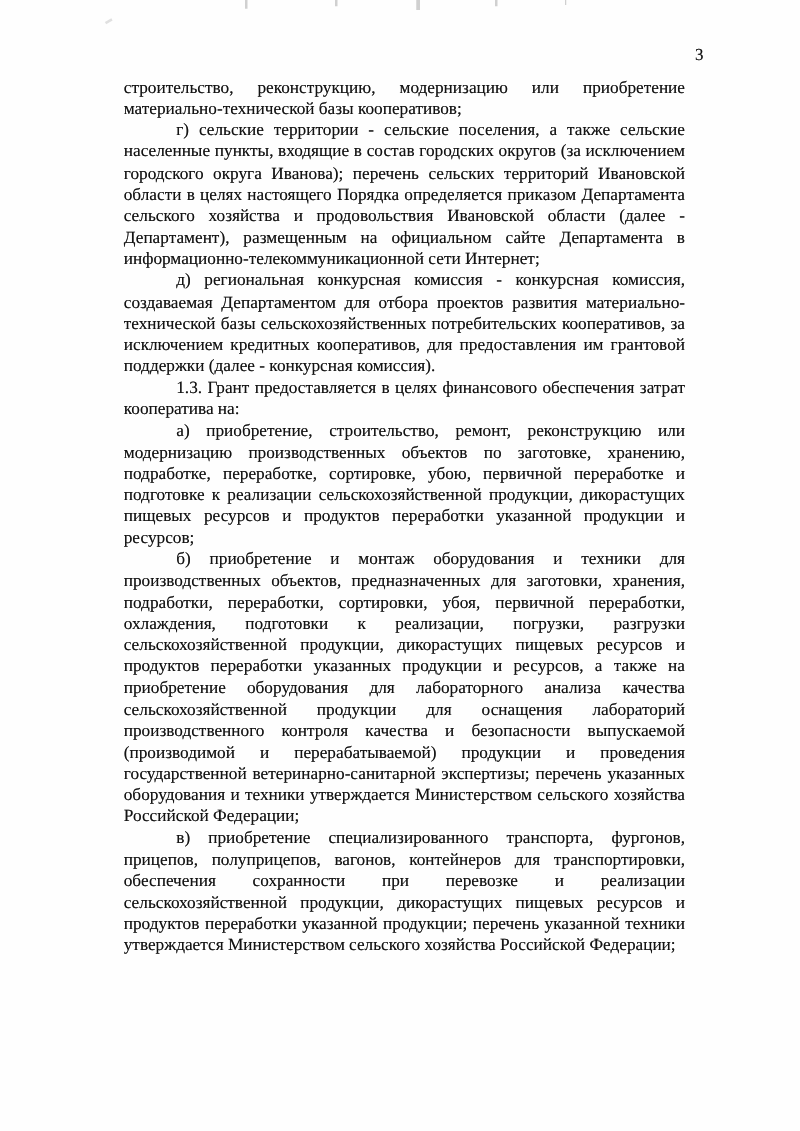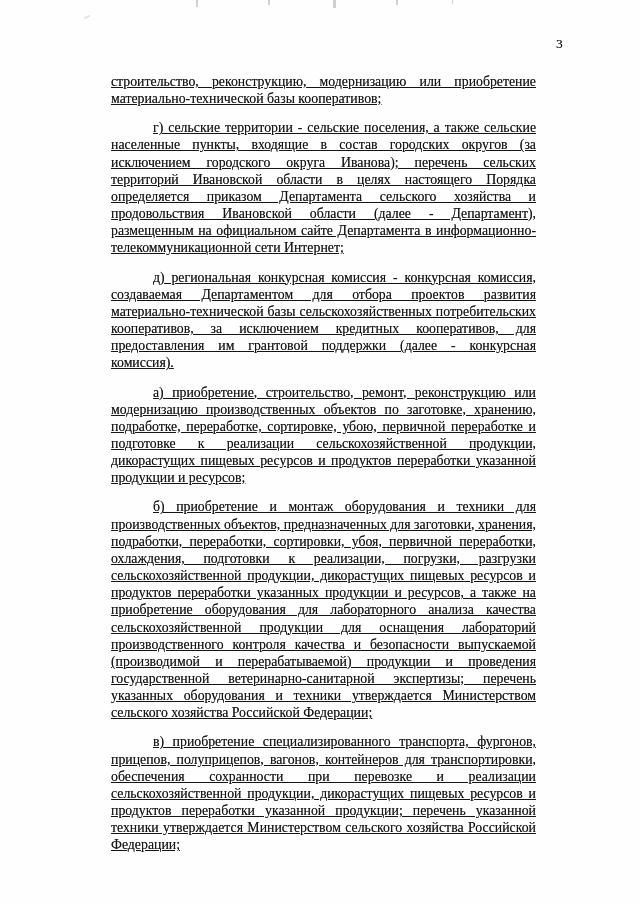--- a/index.html
+++ b/index.html
@@ -28,23 +28,22 @@
     top: 61px;
     left: 99px;
     width: 449px;
     font-size: 13.8px;
     line-height: 17.15px;
     text-align: justify;
     text-shadow: 0 0 0.4px rgba(0,0,0,0.55);
     hyphens: none;
   }
   .content p {
-    margin: 12px;
+    margin: 0;
     padding: 0;
-    text-decoration: underline;
   }
   .content p.indent {
     text-indent: 42px;
   }
   
   .artifact {
     position: absolute;
     background: #9a9a9a;
     opacity: 0.45;
   }
@@ -69,20 +68,21 @@
 
   <div class="page-number">3</div>
 
   <div class="content">
     <p>строительство, реконструкцию, модернизацию или приобретение материально-технической базы кооперативов;</p>
 
     <p class="indent">г) сельские территории - сельские поселения, а также сельские населенные пункты, входящие в состав городских округов (за исключением городского округа Иванова); перечень сельских территорий Ивановской области в целях настоящего Порядка определяется приказом Департамента сельского хозяйства и продовольствия Ивановской области (далее - Департамент), размещенным на официальном сайте Департамента в информационно-телекоммуникационной сети Интернет;</p>
 
     <p class="indent">д) региональная конкурсная комиссия - конкурсная комиссия, создаваемая Департаментом для отбора проектов развития материально-технической базы сельскохозяйственных потребительских кооперативов, за исключением кредитных кооперативов, для предоставления им грантовой поддержки (далее - конкурсная комиссия).</p>
 
+    <p class="indent">1.3. Грант предоставляется в целях финансового обеспечения затрат кооператива на:</p>
 
     <p class="indent">а) приобретение, строительство, ремонт, реконструкцию или модернизацию производственных объектов по заготовке, хранению, подработке, переработке, сортировке, убою, первичной переработке и подготовке к реализации сельскохозяйственной продукции, дикорастущих пищевых ресурсов и продуктов переработки указанной продукции и ресурсов;</p>
 
     <p class="indent">б) приобретение и монтаж оборудования и техники для производственных объектов, предназначенных для заготовки, хранения, подработки, переработки, сортировки, убоя, первичной переработки, охлаждения, подготовки к реализации, погрузки, разгрузки сельскохозяйственной продукции, дикорастущих пищевых ресурсов и продуктов переработки указанных продукции и ресурсов, а также на приобретение оборудования для лабораторного анализа качества сельскохозяйственной продукции для оснащения лабораторий производственного контроля качества и безопасности выпускаемой (производимой и перерабатываемой) продукции и проведения государственной ветеринарно-санитарной экспертизы; перечень указанных оборудования и техники утверждается Министерством сельского хозяйства Российской Федерации;</p>
 
     <p class="indent">в) приобретение специализированного транспорта, фургонов, прицепов, полуприцепов, вагонов, контейнеров для транспортировки, обеспечения сохранности при перевозке и реализации сельскохозяйственной продукции, дикорастущих пищевых ресурсов и продуктов переработки указанной продукции; перечень указанной техники утверждается Министерством сельского хозяйства Российской Федерации;</p>
 
   </div>
 
 </div>

